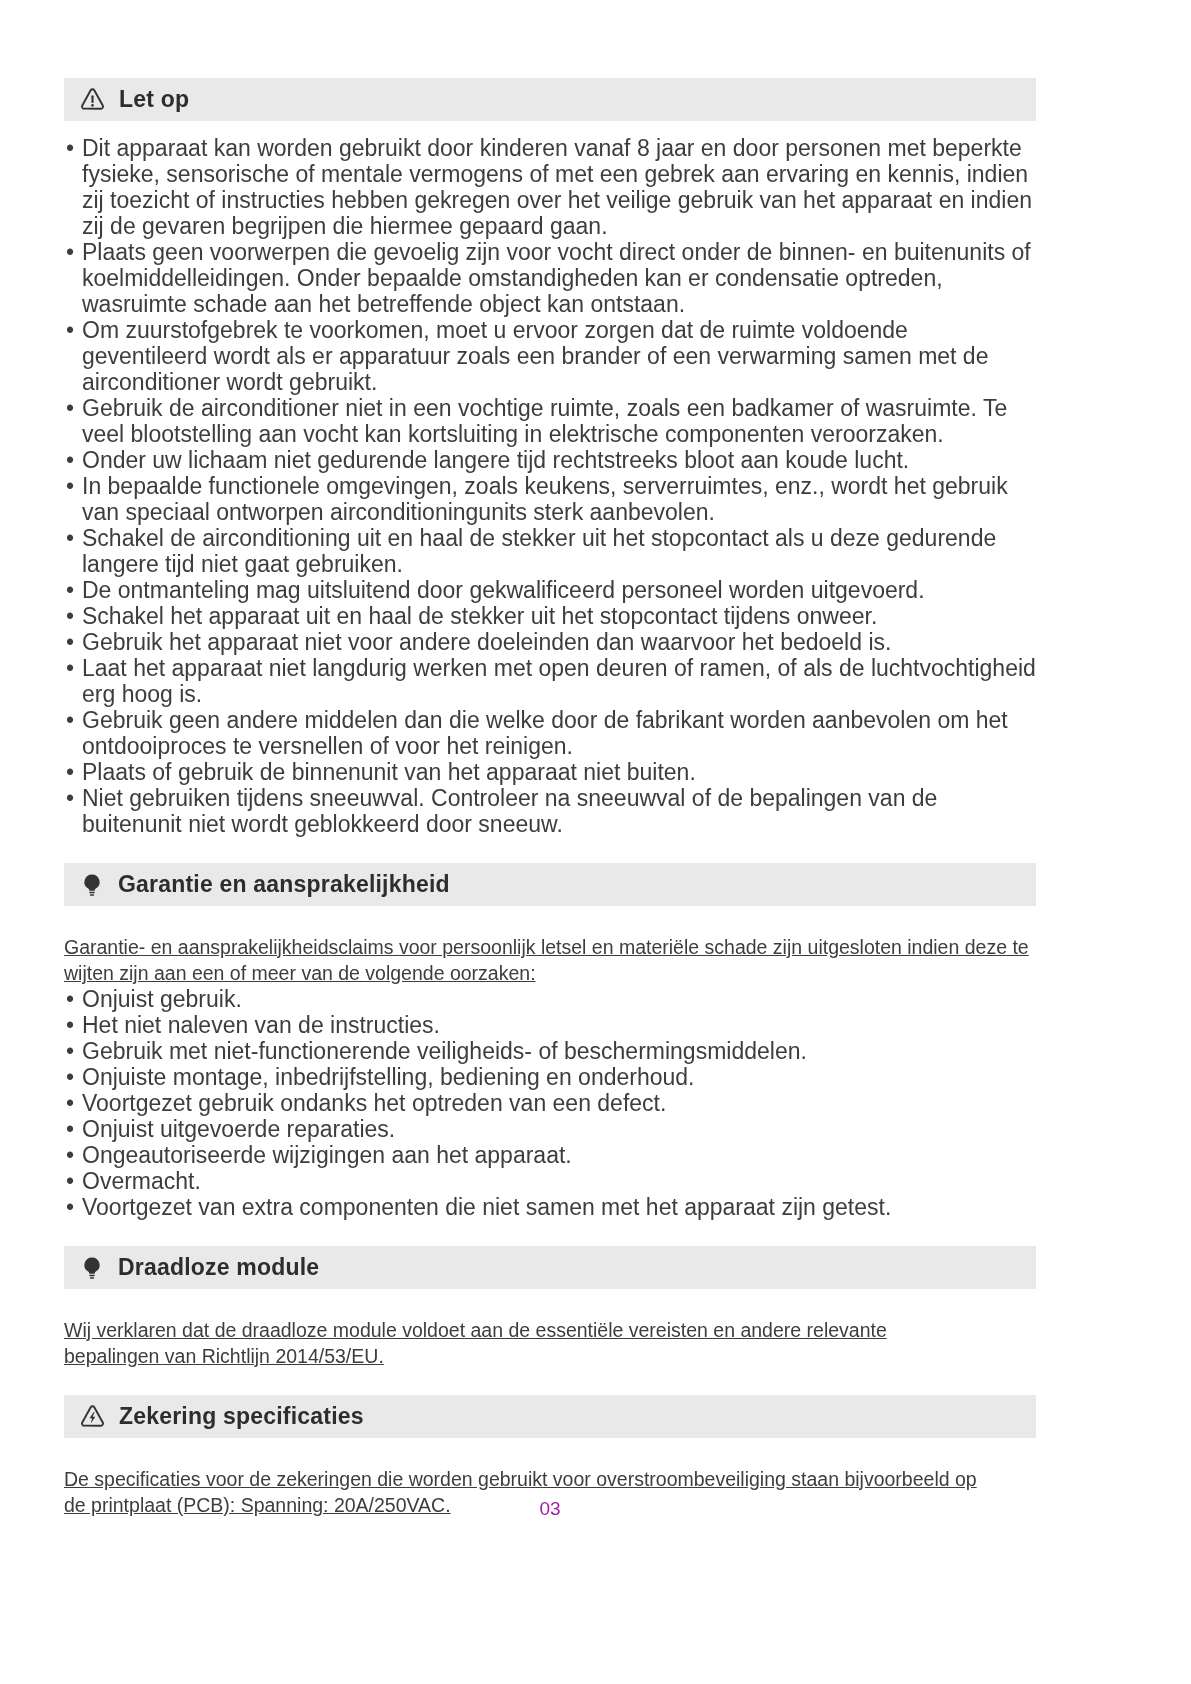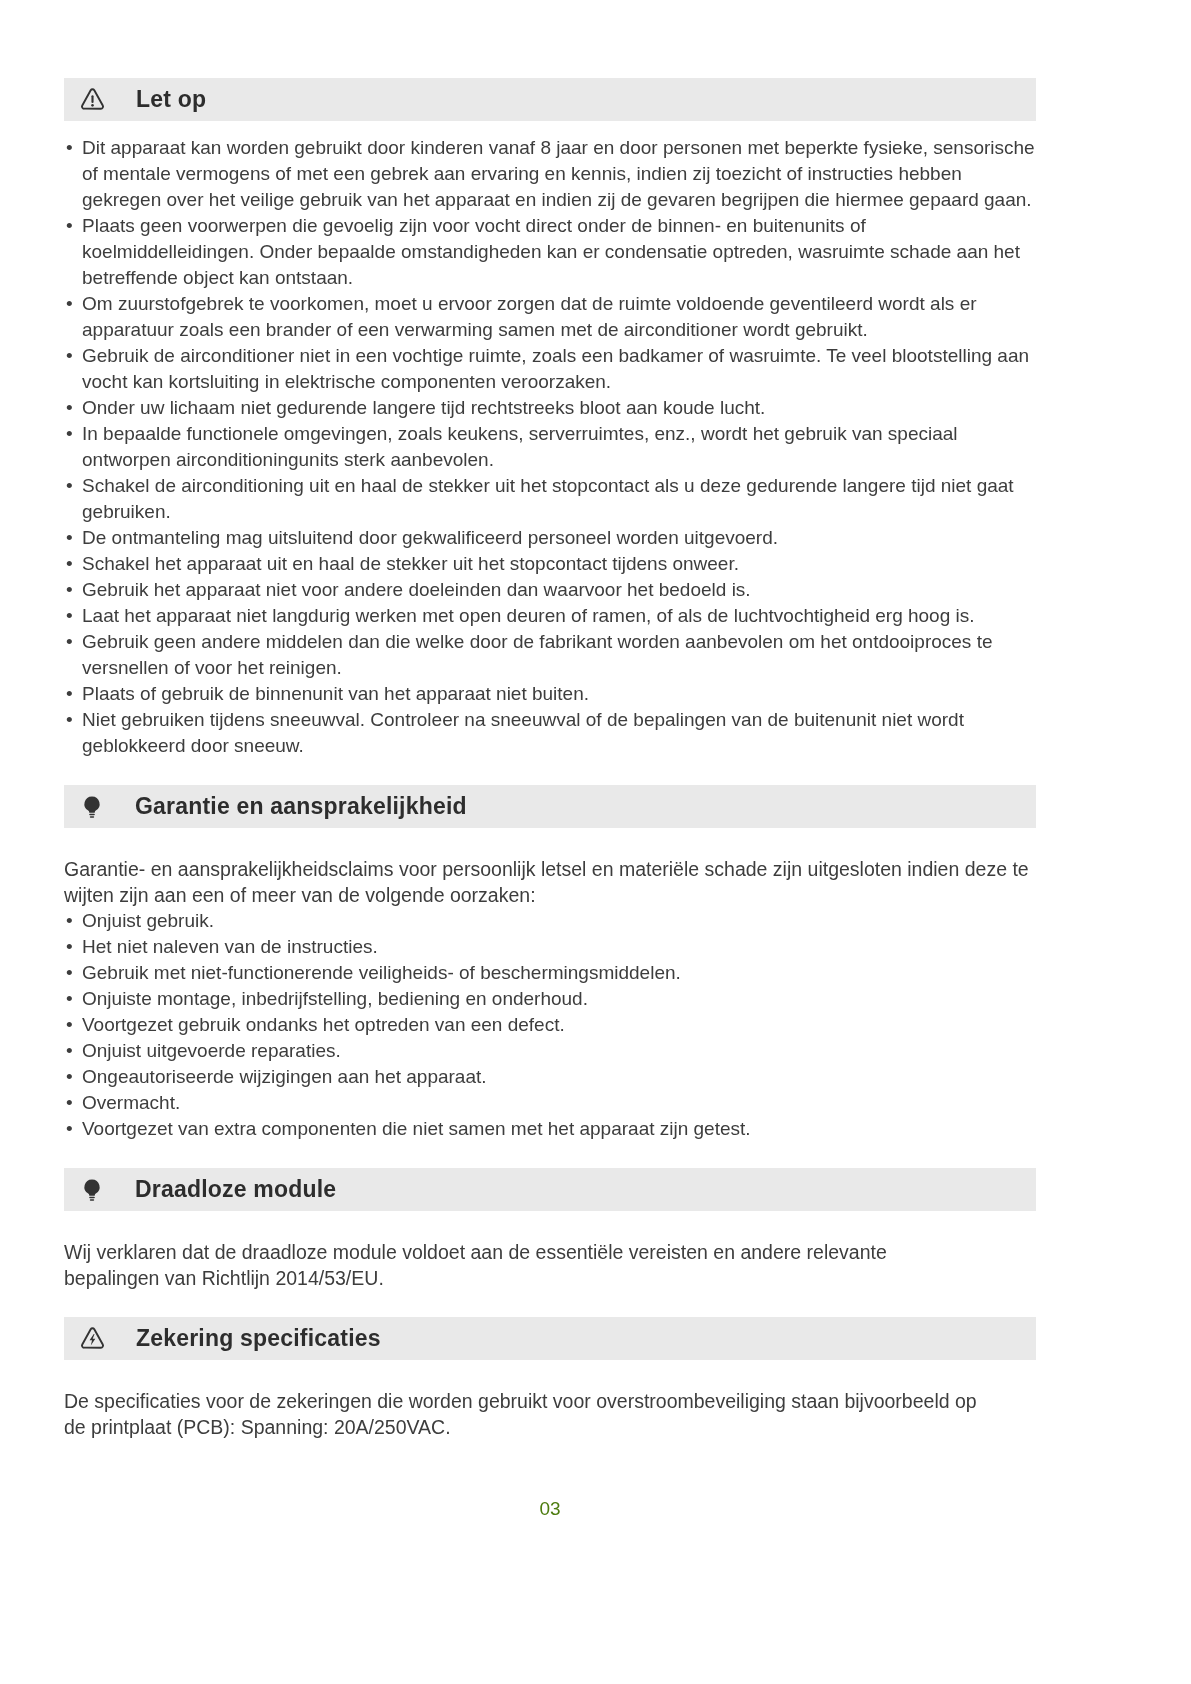--- a/index.html
+++ b/index.html
@@ -14,21 +14,21 @@
     overflow: hidden;
   }
   .page {
     padding: 78px 155px 0 64px;
     position: relative;
   }
   .doc-section { margin-bottom: 26px; }
   .section-header {
     display: flex;
     align-items: center;
-    gap: 30px;
+    gap: 13px;
     background: #e9e9e9;
     padding: 8px 15px;
     margin-bottom: 14px;
   }
   .section-title {
     font-size: 23px;
     font-weight: 700;
     color: #2d2d2d;
     margin: 0;
     letter-spacing: 0.2px;
@@ -36,47 +36,48 @@
   .icon {
     display: inline-flex;
     align-items: center;
     justify-content: center;
     flex: 0 0 auto;
   }
   .bullets {
     list-style: none;
     margin: 0;
     padding: 0;
-    font-size: 19px;
+    font-size: 23px;
     line-height: 26px;
   }
   .bullets li {
     position: relative;
     padding-left: 18px;
   }
   .bullets li::before {
     content: "\2022";
     position: absolute;
     left: 2px;
     color: #3d3d3d;
   }
   .intro {
     font-size: 19.5px;
     line-height: 26px;
     margin: 28px 0 6px 0;
+    text-decoration: underline;
   }
   .intro.no-follow { margin-bottom: 0; }
   .page-number {
     position: absolute;
     top: 1498px;
     left: 64px;
     width: 972px;
     text-align: center;
     font-size: 19px;
-    color: #4d7c0f;
+    color: #a21caf;
   }
 </style>
 </head>
 <body>
 
 <div class="page">
 
   <section class="doc-section">
     <header class="section-header">
       <span class="icon">

